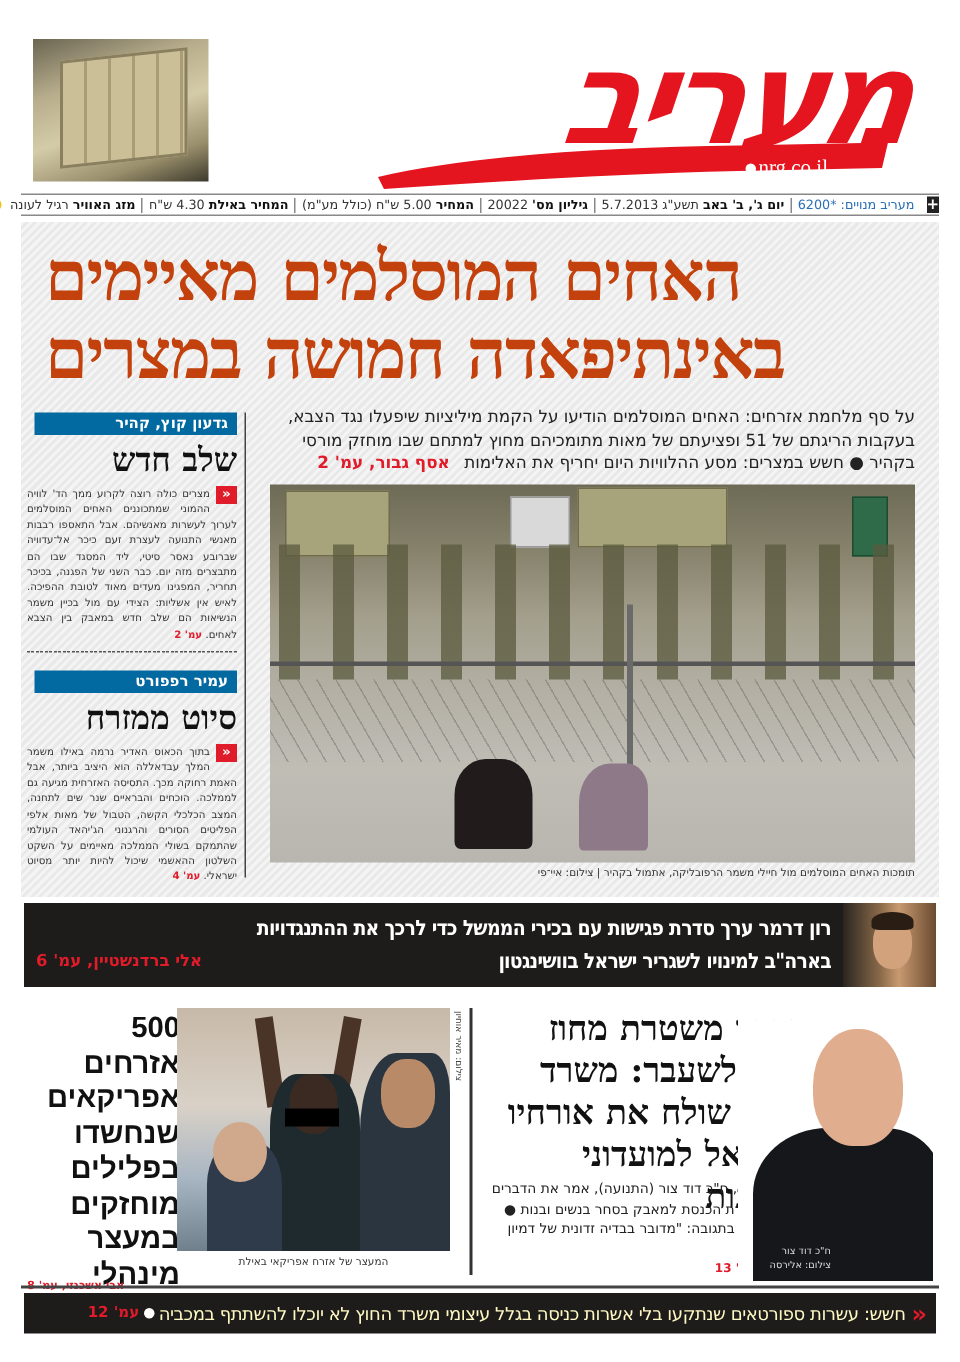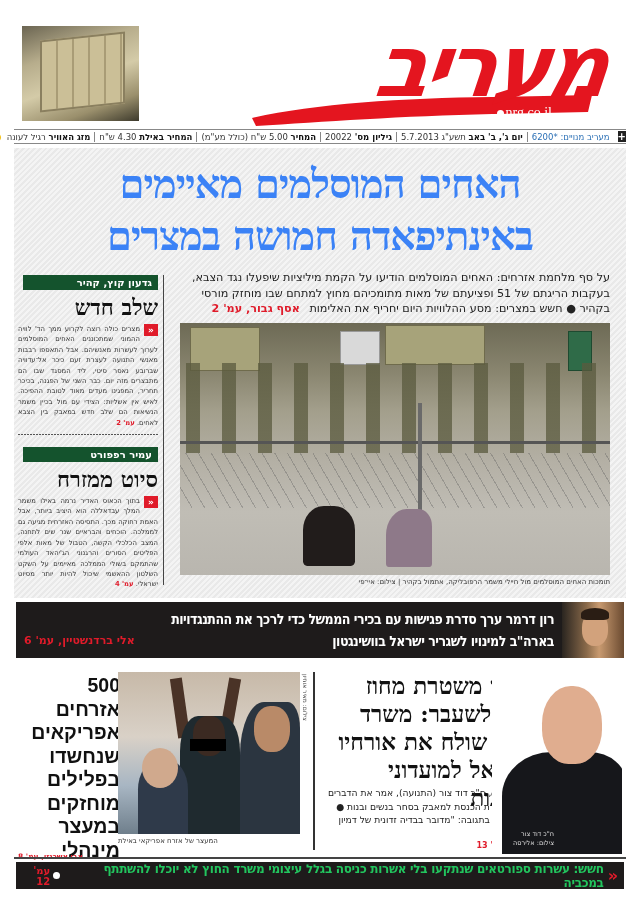--- a/index.html
+++ b/index.html
@@ -32,43 +32,43 @@
   .infobar .plus { width: 11px; height: 11px; background: #222; color: #fff; font-size: 10px; line-height: 11px; text-align: center; font-weight: bold; margin-left: 4px; }
   .infobar .seg { padding: 0 4px; border-left: 1px solid #888; }
   .infobar .seg:last-child { border-left: none; }
   .infobar b { color: #111; }
   .infobar .blue { color: #2a6fb5; }
   .infobar .sun { display: inline-block; width: 9px; height: 9px; border-radius: 50%; background: #f2c21b; vertical-align: middle; margin-right: 3px; }
 
   
   .main-bg { position: absolute; left: 14px; top: 148px; width: 612px; height: 450px;
     background: repeating-linear-gradient(135deg, #f4f4f4 0 2px, #e9e9e9 2px 4px); }
-  .headline { position: absolute; left: 30px; top: 158px; width: 580px; text-align: center;
-    font-family: "DejaVu Serif", serif; font-weight: bold; font-size: 40px; line-height: 52px; color: #3b82f6; letter-spacing: -1px; }
+  .headline { position: absolute; left: 30px; top: 158px; width: 580px; text-align: left;
+    font-family: "DejaVu Serif", serif; font-weight: bold; font-size: 46px; line-height: 52px; color: #c2410c; letter-spacing: -1px; }
 
   .lede { position: absolute; left: 180px; top: 270px; width: 430px; text-align: right; font-size: 11.2px; line-height: 15.5px; color: #222; }
   .lede .byline { color: #e01b2a; font-weight: bold; margin-right: 6px; }
 
   .main-photo { position: absolute; left: 180px; top: 323px; width: 430px; height: 252px; overflow: hidden;
     background: linear-gradient(180deg, #6d6a55 0%, #8a8670 20%, #a39f8c 35%, #b4b0a5 55%, #c0bdb5 75%, #b9b6af 100%); }
   .soldiers { position: absolute; left: 0; top: 40px; width: 430px; height: 90px;
     background: repeating-linear-gradient(90deg, transparent 0 6px, #5a5a3e 6px 20px, transparent 20px 36px); opacity: 0.75; }
   .vehicle { position: absolute; background: #a7a37a; border: 1px solid #6f6b4c; }
   .fence { position: absolute; left: 0; top: 118px; width: 430px; height: 3px; background: #555; }
   .fence-post { position: absolute; left: 238px; top: 80px; width: 4px; height: 120px; background: #6a6a6a; }
   .wire { position: absolute; left: 0; top: 130px; width: 430px; height: 55px;
     background: repeating-linear-gradient(60deg, transparent 0 10px, rgba(90,90,90,0.35) 10px 11px); }
   .woman1 { position: absolute; left: 123px; top: 183px; width: 52px; height: 60px; background: #211c1b; border-radius: 40% 40% 8% 8%; }
   .woman2 { position: absolute; left: 206px; top: 186px; width: 46px; height: 58px; background: #8e7989; border-radius: 45% 30% 6% 6%; }
   .photo-caption { position: absolute; left: 180px; top: 578px; width: 430px; text-align: right; font-size: 7px; color: #333; }
 
   
   .col-left { position: absolute; left: 18px; top: 275px; width: 140px; }
   .col-divider { position: absolute; left: 163px; top: 275px; width: 1px; height: 310px; background: #444; }
-  .tag { background: #14532d; color: #fff; font-size: 10px; font-weight: bold; padding: 2px 6px; text-align: right; display: block; width: 135px; margin-right: 0; }
+  .tag { background: #0369a1; color: #fff; font-size: 10px; font-weight: bold; padding: 2px 6px; text-align: right; display: block; width: 135px; margin-right: 0; }
   .col-title { font-family: "DejaVu Serif", serif; font-weight: bold; font-size: 22px; line-height: 28px; text-align: right; margin: 3px 0 3px; }
   .col-body { font-size: 6.8px; line-height: 10.4px; text-align: justify; color: #333; }
   .col-body .arrow { float: right; width: 14px; height: 12px; background: #e01b2a; color: #fff; font-size: 9px; line-height: 12px; text-align: center; margin-left: 4px; font-weight: bold; }
   .col-body .ref { color: #e01b2a; font-weight: bold; }
   .col-rule { height: 1px; background: repeating-linear-gradient(90deg, #555 0 2px, transparent 2px 3px); margin: 6px 0 12px; }
 
   
   .banner { position: absolute; left: 16px; top: 602px; width: 608px; height: 56px; background: #1e1b1b; }
   .banner-photo { position: absolute; right: 0; top: 0; width: 62px; height: 56px;
     background: linear-gradient(90deg, #2a2520 0%, #8a6a4a 40%, #c89a70 60%, #6a4a30 100%); }
@@ -96,28 +96,28 @@
     background: linear-gradient(180deg, #c7b9a8 0%, #d9d1c7 40%, #a8b6c3 70%, #6f7f8c 100%); }
   .arrest-photo .cop { position: absolute; right: 0; top: 30px; width: 60px; height: 132px; background: #2b3540; border-radius: 40% 20% 0 0; }
   .arrest-photo .cop-head { position: absolute; right: 10px; top: 34px; width: 36px; height: 46px; background: #b98a68; border-radius: 45%; }
   .arrest-photo .man { position: absolute; left: 62px; top: 44px; width: 60px; height: 118px; background: #1f2a2f; border-radius: 30% 30% 0 0; }
   .arrest-photo .man-head { position: absolute; left: 75px; top: 44px; width: 32px; height: 40px; background: #3b2a22; border-radius: 45%; }
   .arrest-photo .censor { position: absolute; left: 72px; top: 67px; width: 36px; height: 12px; background: #000; }
   .arrest-photo .arm1 { position: absolute; left: 56px; top: 6px; width: 12px; height: 60px; background: #4a3327; transform: rotate(-8deg); }
   .arrest-photo .arm2 { position: absolute; left: 106px; top: 6px; width: 12px; height: 60px; background: #4a3327; transform: rotate(10deg); }
   .arrest-photo .bald { position: absolute; left: 20px; top: 88px; width: 50px; height: 74px; background: #2f3a4a; border-radius: 40% 40% 0 0; }
   .arrest-photo .bald-head { position: absolute; left: 24px; top: 76px; width: 36px; height: 40px; background: #d0a98d; border-radius: 50%; }
-  .arrest-caption { position: absolute; left: 118px; top: 837px; width: 182px; text-align: left; font-size: 7px; color: #333; }
+  .arrest-caption { position: absolute; left: 118px; top: 837px; width: 182px; text-align: center; font-size: 7px; color: #333; }
   .photo-credit-v { position: absolute; left: 302px; top: 674px; font-size: 6px; color: #444; writing-mode: vertical-rl; }
   .lower-rule { position: absolute; left: 14px; top: 857px; width: 612px; height: 2px; background: #444; }
 
   
   .ticker { position: absolute; left: 16px; top: 862px; width: 608px; height: 27px; background: #1e1b1b; display: flex; align-items: center; }
   .ticker .chev { color: #e01b2a; font-weight: bold; font-size: 16px; margin: 0 6px 0 4px; }
-  .ticker .txt { color: #22c55e; font-weight: bold; font-size: 12px; letter-spacing: -0.3px; }
+  .ticker .txt { color: #fef9c3; font-weight: normal; font-size: 12px; letter-spacing: -0.3px; }
   .ticker .bullet { display: inline-block; width: 7px; height: 7px; background: #fff; border-radius: 50%; margin: 0 3px; }
   .ticker .ref { color: #e01b2a; font-weight: bold; font-size: 10px; }
 </style>
 </head>
 <body>
 
 <div class="masthead">
   <div class="teaser-photo">
     <div class="blocks"></div>
   </div>

